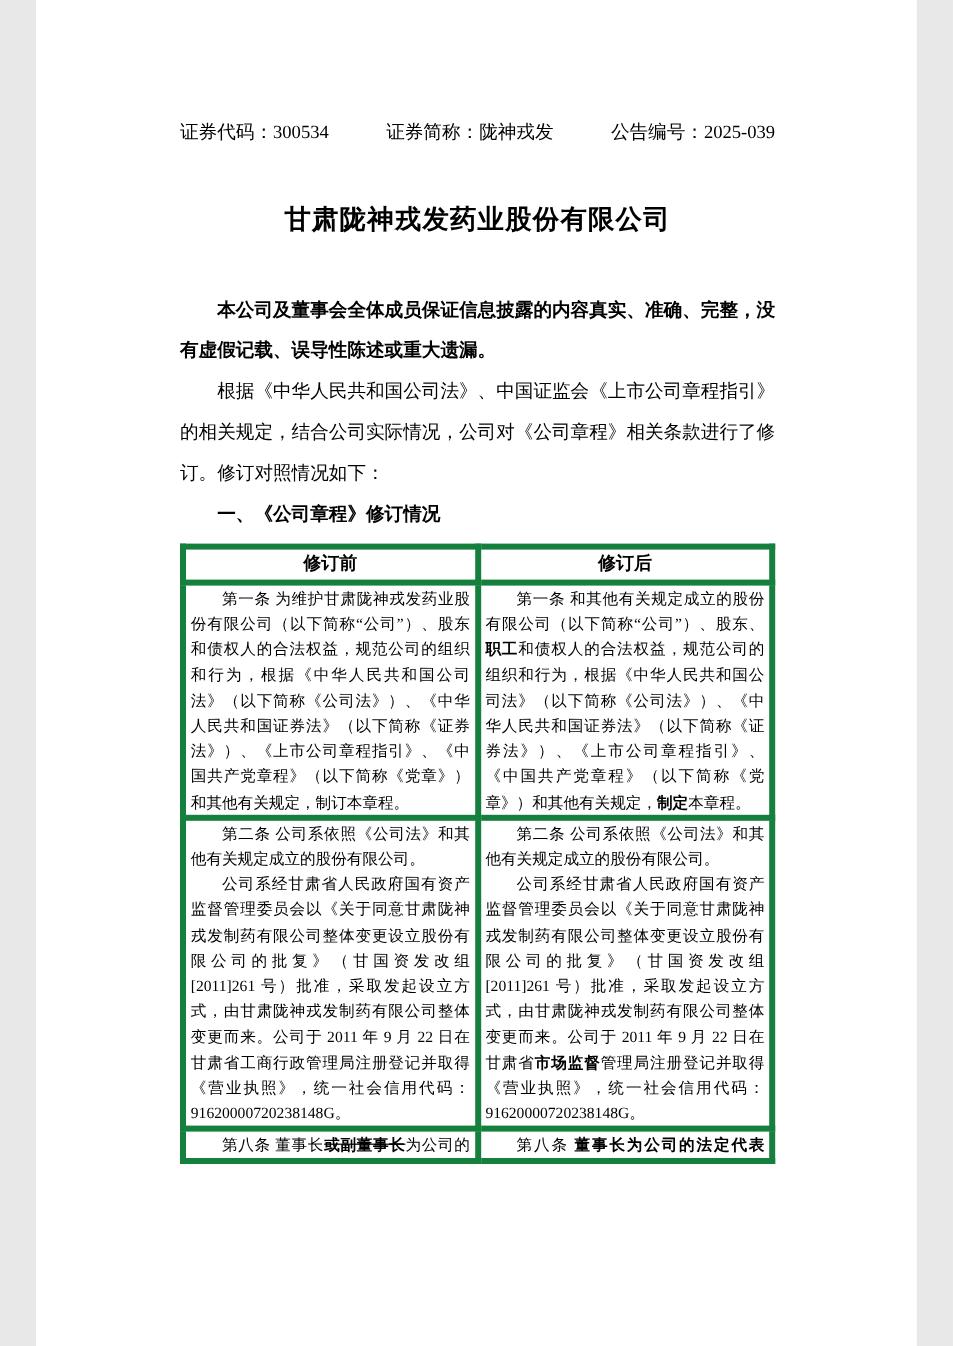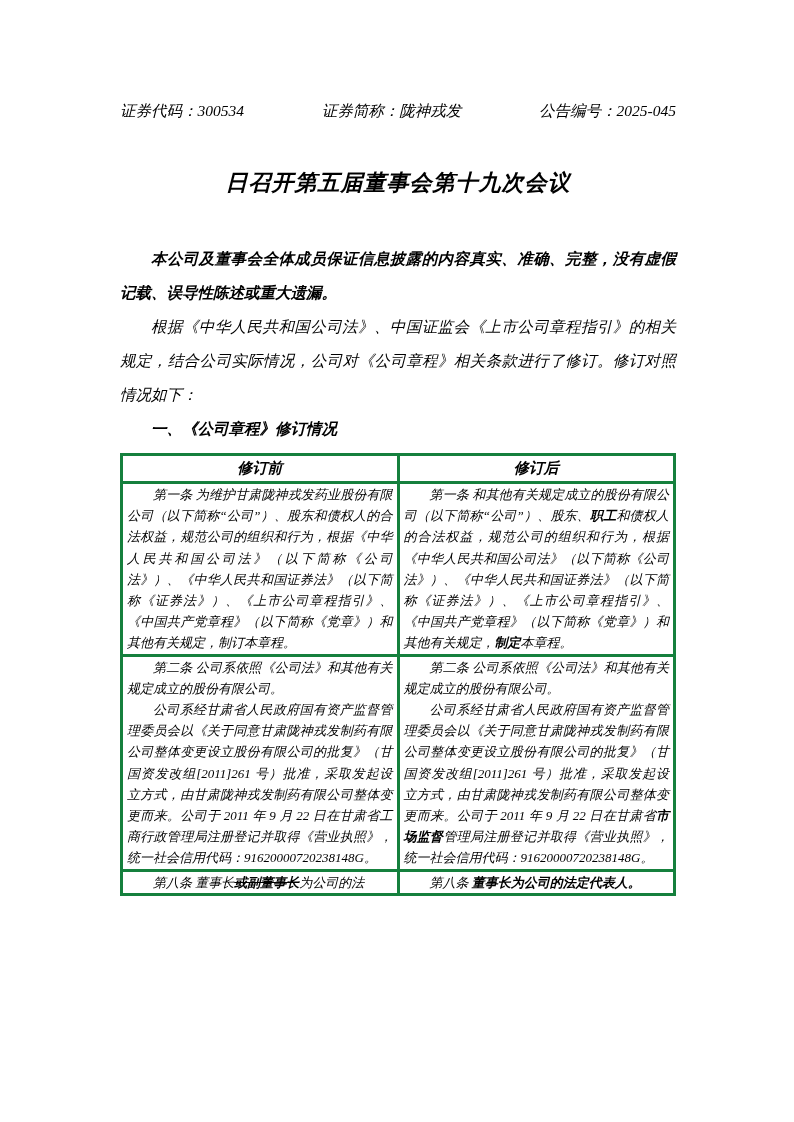--- a/index.html
+++ b/index.html
@@ -1,21 +1,21 @@
 <!DOCTYPE html>
 <html><head>
 <meta charset="utf-8">
 <style>
   * { margin: 0; padding: 0; box-sizing: border-box; }
   html, body { background: #e8e8e8; }
   .page {
-    width: 794px; height: 1122px;
+    width: 734px; height: 1122px;
     background: #ffffff; color: #000000;
     font-family: "Liberation Serif", "DejaVu Serif", serif;
-    margin: 0 auto; overflow: hidden; position: relative; font-style: italic;
+    margin: 0 auto; overflow: hidden; position: relative;
   }
   .content { padding: 0 118px 0 120px; }
   .doc-header {
     margin-top: 100px;
     display: flex; justify-content: space-between;
     font-size: 15.5px; line-height: 21px;
   }
   .title1 {
     margin-top: 47px; text-align: center;
     font-size: 22px; font-weight: bold; line-height: 30px;
@@ -31,21 +31,21 @@
     text-align: justify; text-indent: 2em;
   }
   .statement { margin-top: 44px; font-weight: bold; }
   .intro { margin-top: 31px; }
   .sec-heading { font-weight: bold; }
   table.rev {
     margin-top: 7px; width: 100%;
     border-collapse: collapse; table-layout: fixed;
   }
   table.rev th, table.rev td {
-    border: 3px solid #15803d; vertical-align: top;
+    border: 5px solid #15803d; vertical-align: top;
   }
   table.rev th {
     font-size: 15px; font-weight: bold;
     text-align: center; padding: 2px 4px; line-height: 21px;
   }
   table.rev td { padding: 0 4px; }
   .cp {
     font-size: 13px; line-height: 21.2px;
     text-align: justify; text-indent: 2em;
   }
@@ -55,24 +55,24 @@
 </style>
 </head>
 <body>
 
 <div class="page">
   <div class="content">
 
     <div class="doc-header">
       <span>证券代码：300534</span>
       <span>证券简称：陇神戎发</span>
-      <span>公告编号：2025-045</span>
+      <span>公告编号：2025-039</span>
     </div>
 
-    <div class="title1">日召开第五届董事会第十九次会议</div>
+    <div class="title1">甘肃陇神戎发药业股份有限公司</div>
 
     <p class="para statement">本公司及董事会全体成员保证信息披露的内容真实、准确、完整，没有虚假记载、误导性陈述或重大遗漏。</p>
 
 
     <p class="para">根据《中华人民共和国公司法》、中国证监会《上市公司章程指引》的相关规定，结合公司实际情况，公司对《公司章程》相关条款进行了修订。修订对照情况如下：</p>
 
     <p class="para sec-heading">一、《公司章程》修订情况</p>
 
     <table class="rev">
       <thead>

